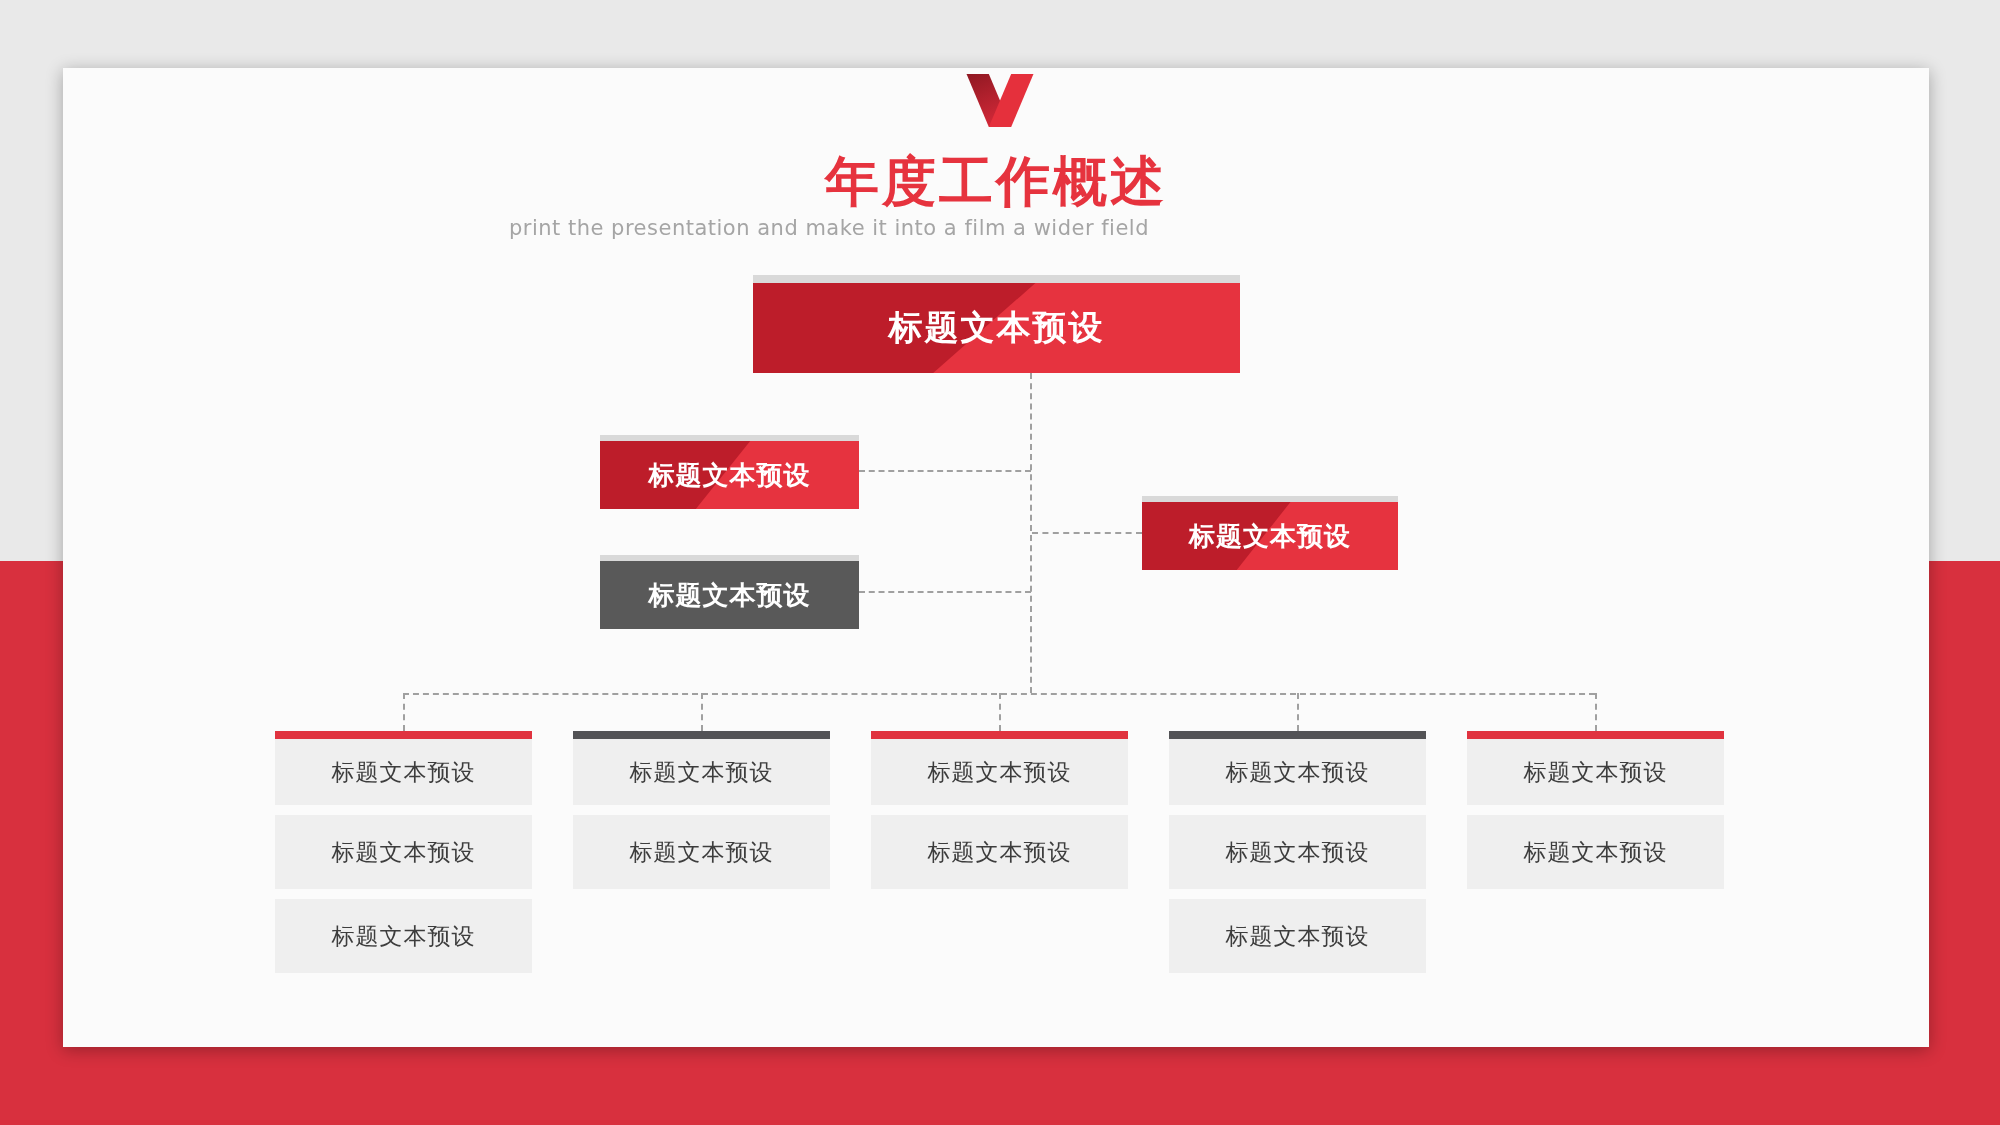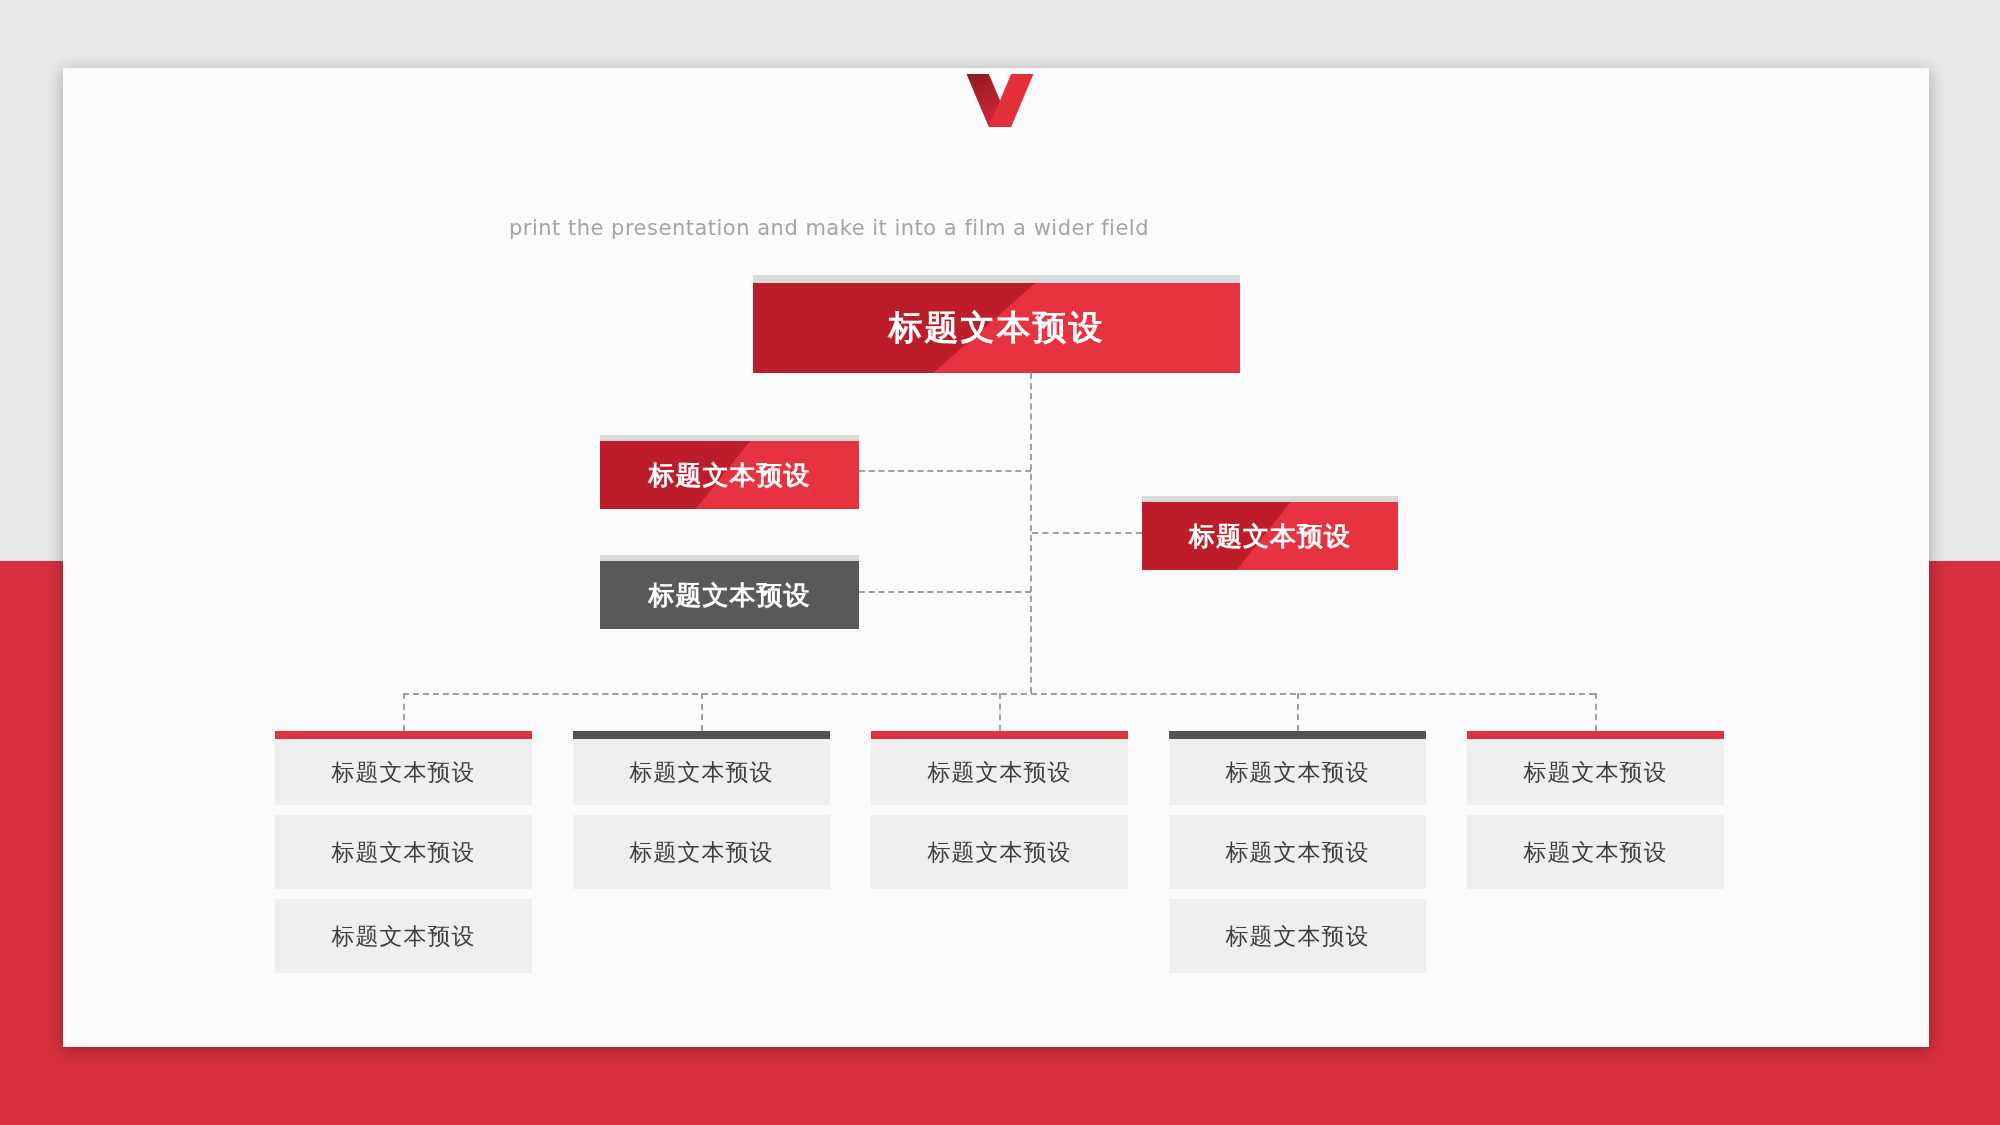--- a/index.html
+++ b/index.html
@@ -76,20 +76,21 @@
         <linearGradient id="vg" x1="0" y1="0" x2="0.35" y2="1">
           <stop offset="0" stop-color="#8f1822"></stop>
           <stop offset="1" stop-color="#d02837"></stop>
         </linearGradient>
       </defs>
       <path d="M2 0 L26 0 L50 57 L26 57 Z" fill="url(#vg)"></path>
       <path d="M74 0 L50 0 L26 57 L50 57 Z" fill="#e5303c"></path>
     </svg>
   </div>
 
+  <h1 class="title">年度工作概述</h1>
   <div class="subtitle">print the presentation and make it into a film a wider field</div>
 
   <div class="dash-v" style="left:967px;top:305px;height:320px"></div>
   <div class="dash-h" style="left:796px;top:402px;width:172px"></div>
   <div class="dash-h" style="left:796px;top:523px;width:172px"></div>
   <div class="dash-h" style="left:969px;top:464px;width:110px"></div>
   <div class="dash-h" style="left:340px;top:625px;width:1192px"></div>
   <div class="dash-v" style="left:340px;top:625px;height:38px"></div>
   <div class="dash-v" style="left:638px;top:625px;height:38px"></div>
   <div class="dash-v" style="left:936px;top:625px;height:38px"></div>

